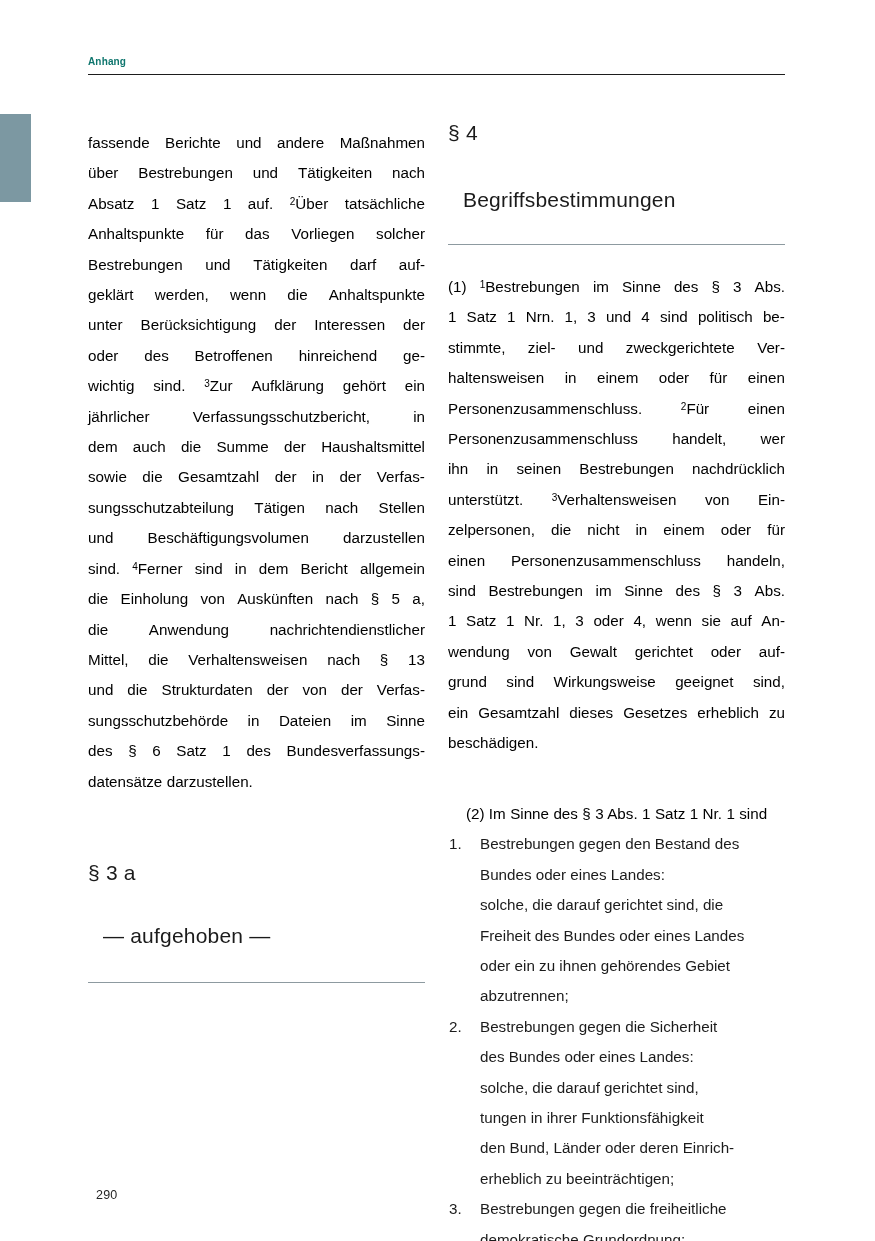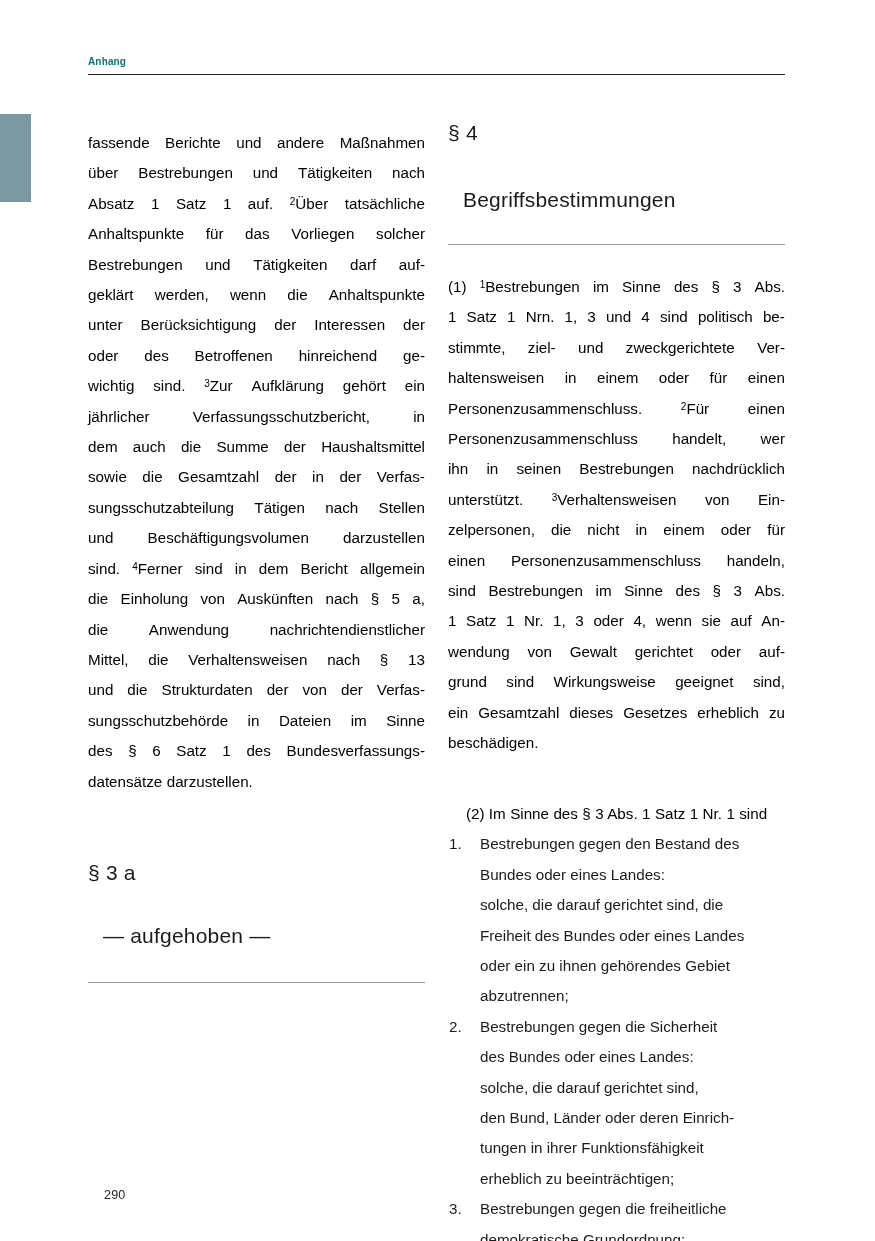--- a/index.html
+++ b/index.html
@@ -150,21 +150,21 @@
   .jline {
     display: flex;
     justify-content: space-between;
     width: 337px;
   }
   .jline > span { white-space: pre; }
 
   
   .folio {
     position: absolute;
-    left: 104px;
+    left: 96px;
     top: 1188px;
     font-size: 12.5px;
     color: #262626;
     letter-spacing: 0.2px;
   }
 </style>
 </head>
 <body>
 
 <div class="page">
@@ -507,22 +507,22 @@
               <span class="num-line">oder ein zu ihnen gehörendes Gebiet</span>
               <span class="num-line">abzutrennen;</span>
             </span>
           </li>
           <li class="num-item">
             <span class="num-marker">2.</span>
             <span class="num-body">
               <span class="num-line">Bestrebungen gegen die Sicherheit</span>
               <span class="num-line">des Bundes oder eines Landes:</span>
               <span class="num-line">solche, die darauf gerichtet sind,</span>
+              <span class="num-line">tungen in ihrer Funktionsfähigkeit</span>
               <span class="num-line">den Bund, Länder oder deren Einrich-</span>
-              <span class="num-line">tungen in ihrer Funktionsfähigkeit</span>
               <span class="num-line">erheblich zu beeinträchtigen;</span>
             </span>
           </li>
           <li class="num-item">
             <span class="num-marker">3.</span>
             <span class="num-body">
               <span class="num-line">Bestrebungen gegen die freiheitliche</span>
               <span class="num-line">demokratische Grundordnung:</span>
             </span>
           </li>

